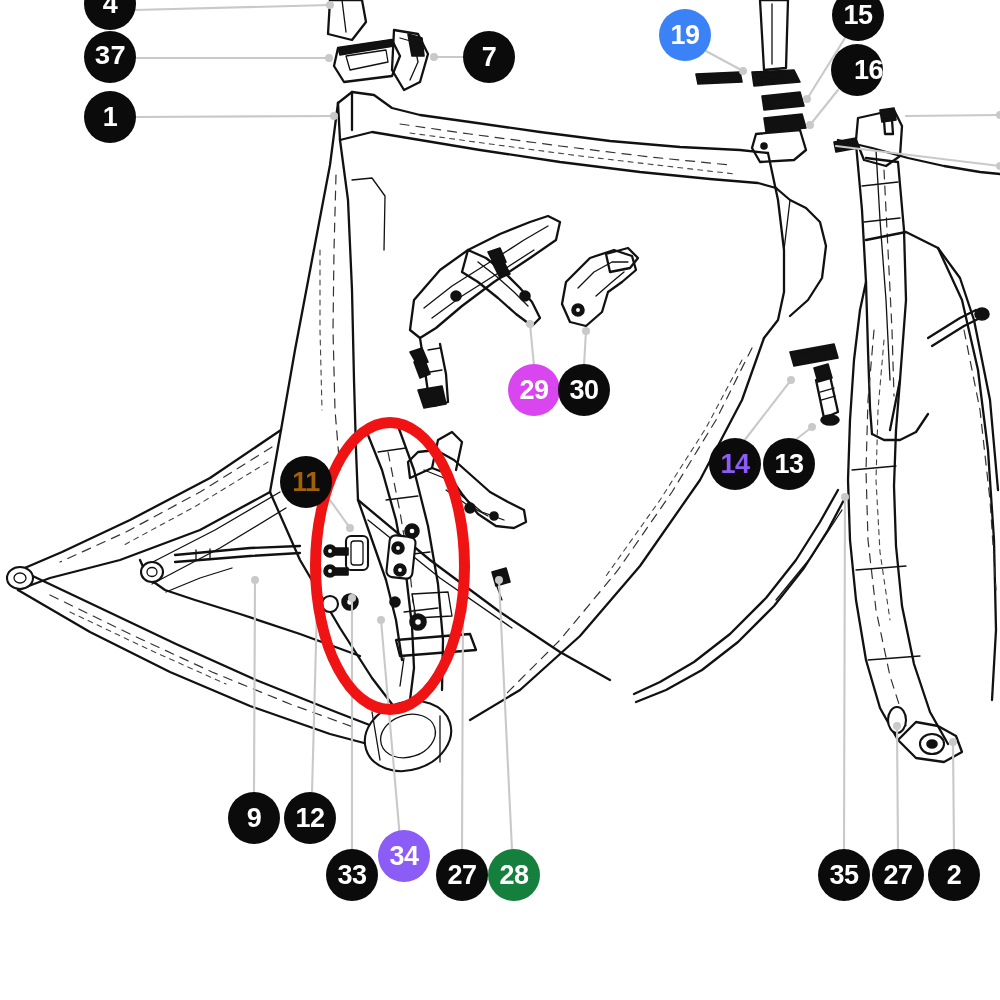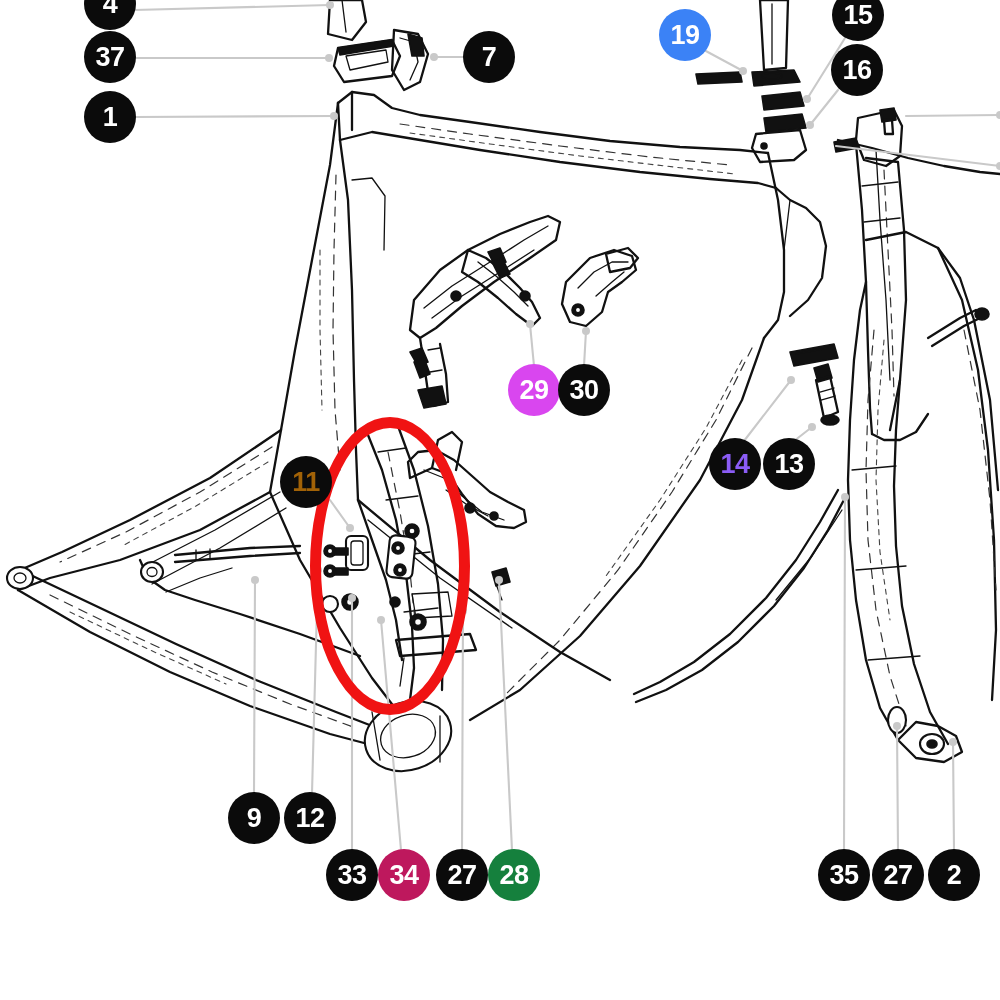--- a/index.html
+++ b/index.html
@@ -328,36 +328,36 @@
         <circle cx="953" cy="742" r="4" class="leaddot"></circle>
       </g>
   </svg>
 
   <div class="hl-ellipse" id="highlight-ellipse" style="left: 310px; top: 417px; width: 160px; height: 298px; border-color: rgb(240, 19, 19); border-width: 11px;"></div>
 
   <div id="callout-layer">
       <div class="callout sz-lg" style="left: 110px; top: 4px; background: rgb(11, 11, 11); color: rgb(255, 255, 255);">
         <span>4</span>
       </div>
-      <div class="callout sz-lg" style="left: 110px; top: 57px; background: rgb(11, 11, 11); color: rgb(255, 255, 255);">
+      <div class="callout sz-lg" style="left: 110px; top: 57px; background: rgb(11, 11, 11); color: rgb(255, 255, 255); font-family: Liberation Mono, monospace;">
         <span>37</span>
       </div>
       <div class="callout sz-lg" style="left: 110px; top: 117px; background: rgb(11, 11, 11); color: rgb(255, 255, 255);">
         <span>1</span>
       </div>
       <div class="callout sz-lg" style="left: 489px; top: 57px; background: rgb(11, 11, 11); color: rgb(255, 255, 255);">
         <span>7</span>
       </div>
       <div class="callout sz-lg" style="left: 685px; top: 35px; background: #3b82f6; color: rgb(255, 255, 255);">
         <span>19</span>
       </div>
       <div class="callout sz-lg" style="left: 858px; top: 15px; background: rgb(11, 11, 11); color: rgb(255, 255, 255);">
         <span>15</span>
       </div>
-      <div class="callout sz-lg" style="left: 857px; top: 70px; background: rgb(11, 11, 11); color: rgb(255, 255, 255);">
+      <div class="callout sz-lg" style="left: 857px; top: 70px; background: rgb(11, 11, 11); color: rgb(255, 255, 255); justify-content: flex-end;">
         <span>16</span>
       </div>
       <div class="callout sz-lg" style="left: 534px; top: 390px; background: #d946ef; color: rgb(255, 255, 255);">
         <span>29</span>
       </div>
       <div class="callout sz-lg" style="left: 584px; top: 390px; background: rgb(11, 11, 11); color: rgb(255, 255, 255);">
         <span>30</span>
       </div>
       <div class="callout sz-lg" style="left: 735px; top: 464px; background: rgb(11, 11, 11); color: #8b5cf6;">
         <span>14</span>
@@ -370,21 +370,21 @@
       </div>
       <div class="callout sz-lg" style="left: 254px; top: 818px; background: rgb(11, 11, 11); color: rgb(255, 255, 255);">
         <span>9</span>
       </div>
       <div class="callout sz-lg" style="left: 310px; top: 818px; background: rgb(11, 11, 11); color: rgb(255, 255, 255);">
         <span>12</span>
       </div>
       <div class="callout sz-lg" style="left: 352px; top: 875px; background: rgb(11, 11, 11); color: rgb(255, 255, 255);">
         <span>33</span>
       </div>
-      <div class="callout sz-lg" style="left: 404px; top: 875px; background: #be185d; color: rgb(255, 255, 255);">
+      <div class="callout sz-lg" style="left: 404px; top: 856px; background: #8b5cf6; color: rgb(255, 255, 255);">
         <span>34</span>
       </div>
       <div class="callout sz-lg" style="left: 462px; top: 875px; background: rgb(11, 11, 11); color: rgb(255, 255, 255);">
         <span>27</span>
       </div>
       <div class="callout sz-lg" style="left: 514px; top: 875px; background: #15803d; color: rgb(255, 255, 255);">
         <span>28</span>
       </div>
       <div class="callout sz-lg" style="left: 844px; top: 875px; background: rgb(11, 11, 11); color: rgb(255, 255, 255);">
         <span>35</span>

